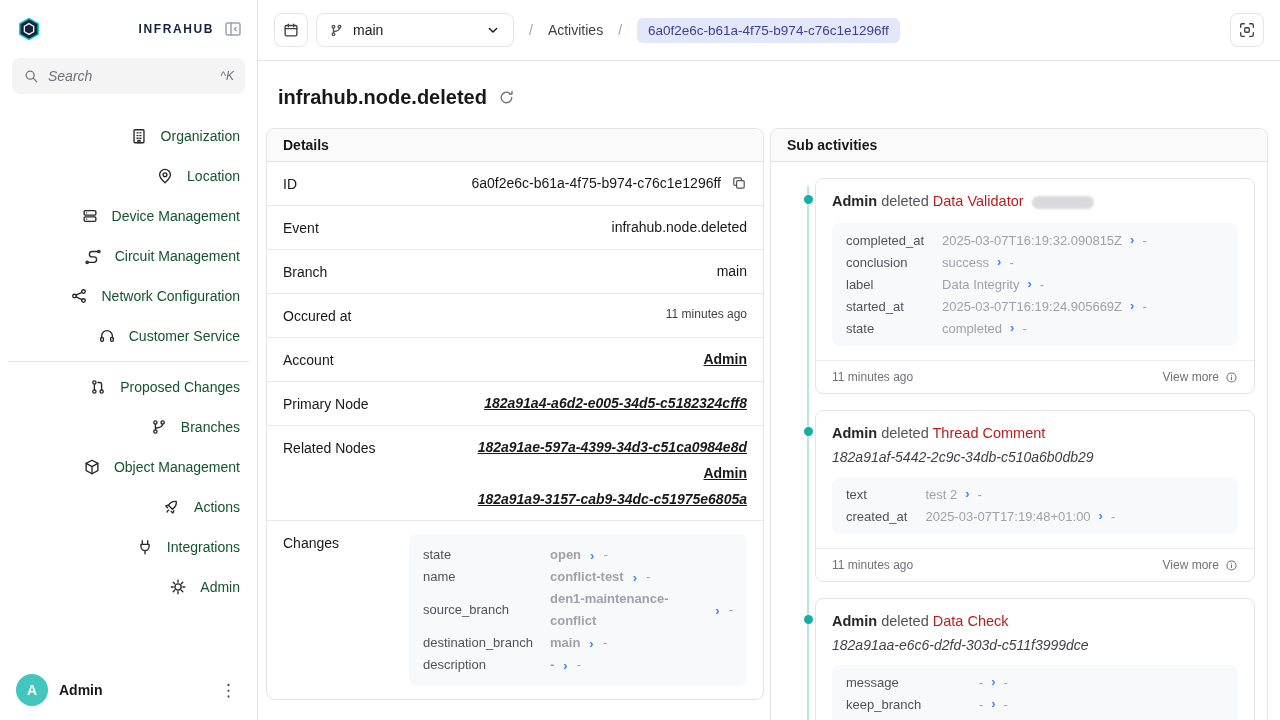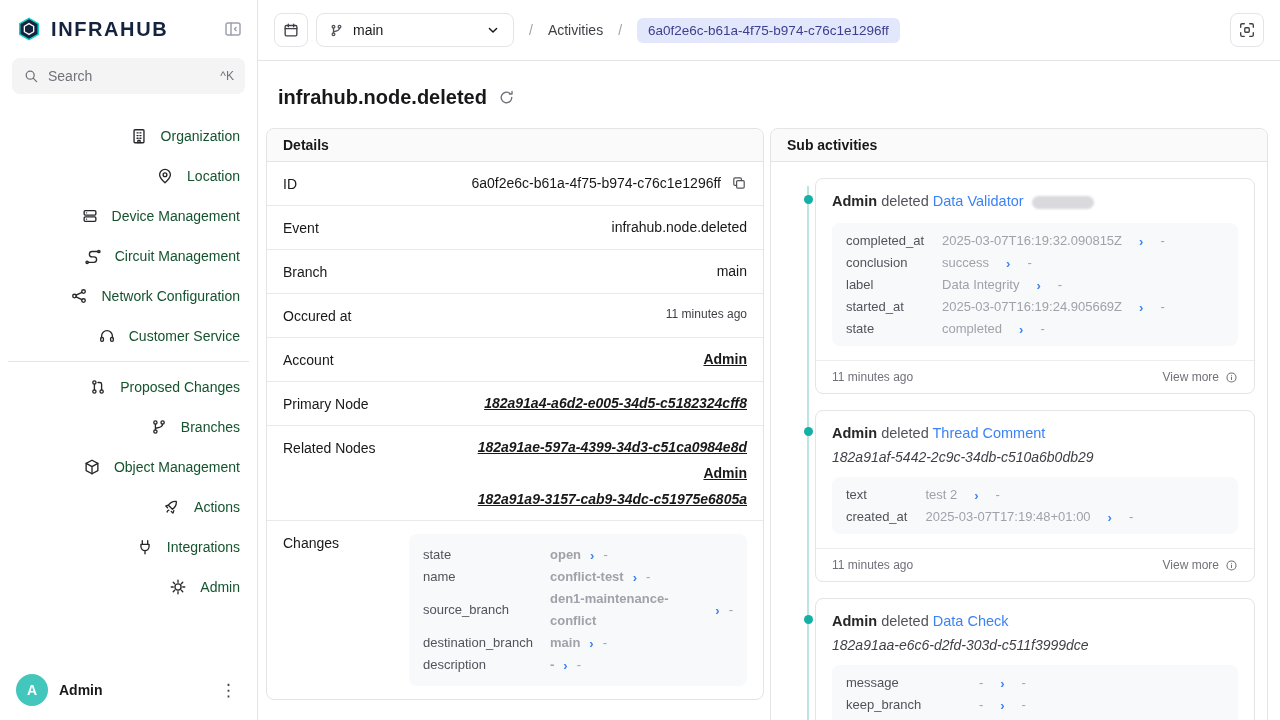--- a/index.html
+++ b/index.html
@@ -7,23 +7,23 @@
   body {
     width:1280px; height:720px; overflow:hidden;
     font-family:"Liberation Sans", sans-serif;
     color:#18181b; background:#fff; font-size:14px;
   }
   .app { display:flex; width:1280px; height:720px; }
 
   
   .sidebar { width:258px; min-width:258px; border-right:1px solid #e4e4e7; display:flex; flex-direction:column; background:#fff; }
   .logo-row { display:flex; align-items:center; gap:9px; padding:16px 14px 12px 16px; }
-  .logo-text { font-weight:700; font-size:20px; letter-spacing:1.6px; color:#15243e; flex:1; }
+  .logo-text { font-weight:700; font-size:12px; letter-spacing:1.6px; color:#15243e; flex:1;text-align:right; }
   .collapse-btn { color:#9ca3af; cursor:pointer; display:flex; }
-  .search-box { margin:4px 12px 8px; background:#f4f4f5; border-radius:8px; height:36px; display:flex; align-items:center; gap:9px; padding:0 11px; color:#71717a; cursor:pointer; }
+  .search-box { margin:4px 12px 8px; background:#f4f4f5; border-radius:8px; height:36px; display:flex; align-items:center; gap:9px; padding:0 11px; color:#71717a; cursor:pointer;font-style:italic; }
   .search-shortcut { margin-left:auto; font-size:12px; color:#71717a; }
   .nav { padding:14px 8px 0; }
   .nav-item { display:flex; align-items:center; gap:13px; height:40px; padding:0 9px; border-radius:6px; color:#14532d; cursor:pointer;justify-content:flex-end; }
   .nav-icon { color:#27272a; width:18px; height:18px; display:flex; }
   .nav-divider { border-top:1px solid #e4e4e7; margin:5px 0; }
   .user-row { margin-top:auto; display:flex; align-items:center; gap:11px; padding:14px 16px; }
   .avatar { width:32px; height:32px; border-radius:50%; background:#43c6bc; color:#fff; display:flex; align-items:center; justify-content:center; font-size:14px; font-weight:600; }
   .user-name { font-weight:600; flex:1; }
   .kebab { color:#3f3f46; font-size:17px; cursor:pointer; padding:0 4px; }
 
@@ -64,27 +64,27 @@
   .chev { color:#3b82f6; font-weight:700; font-size:13px; cursor:pointer; line-height:1; }
   .cafter { color:#a1a1aa; }
 
   
   .timeline { position:relative; padding:16px 12px 16px 44px; }
   .timeline::before { content:""; position:absolute; left:36px; top:24px; height:1200px; width:2px; background:#b9e6e3; }
   .sacard { position:relative; border:1px solid #e4e4e7; border-radius:8px; background:#fff; margin-bottom:16px; }
   .sacard::before { content:""; position:absolute; width:9px; height:9px; border-radius:50%; background:#14b0a6; left:-12px; top:16px; }
   .sa-title { padding:14px 16px 2px; font-size:14.5px; color:#52525b; }
   .sa-actor { font-weight:600; color:#27272a; }
-  .sa-object { color:#3b82f6; }
+  .sa-object { color:#b91c1c; }
   .redacted { display:inline-block; width:62px; height:13px; background:#d9d9de; border-radius:7px; margin-left:8px; vertical-align:middle; filter:blur(1.2px); }
   .sa-subtitle { padding:6px 16px 0; font-style:italic; color:#3f3f46; }
   .sa-props { margin:12px 16px 14px; background:#f8f9fb; border-radius:8px; padding:10px 14px; display:grid; grid-template-columns:max-content 1fr; column-gap:18px; row-gap:7px; font-size:13px; }
   .sa-prow { display:contents; }
   .sa-pkey { color:#52525b; }
-  .sa-pval { color:#a1a1aa; display:flex; gap:17px; align-items:flex-end; }
+  .sa-pval { color:#a1a1aa; display:flex; gap:8px; align-items:flex-start; }
   .sa-footer { border-top:1px solid #ededf0; display:flex; justify-content:space-between; align-items:center; padding:9px 16px; font-size:12px; color:#71717a; }
   .view-more { display:flex; align-items:center; gap:6px; cursor:pointer; }
   svg { display:block; }
 </style>
 </head>
 <body>
 
 <div class="app">
 
   <aside class="sidebar">

